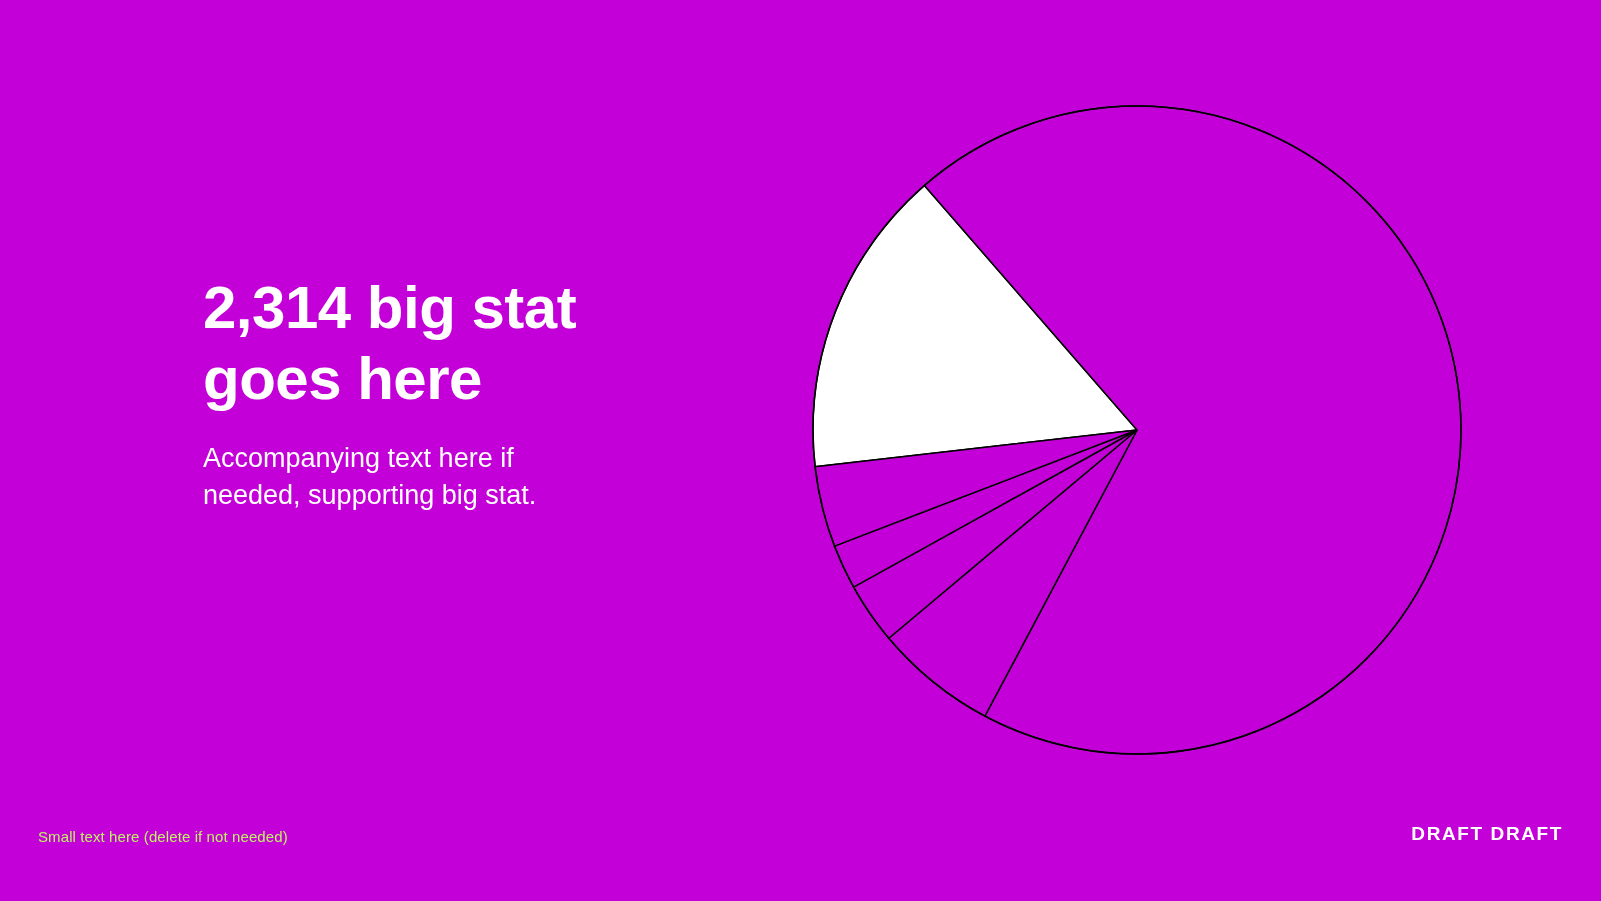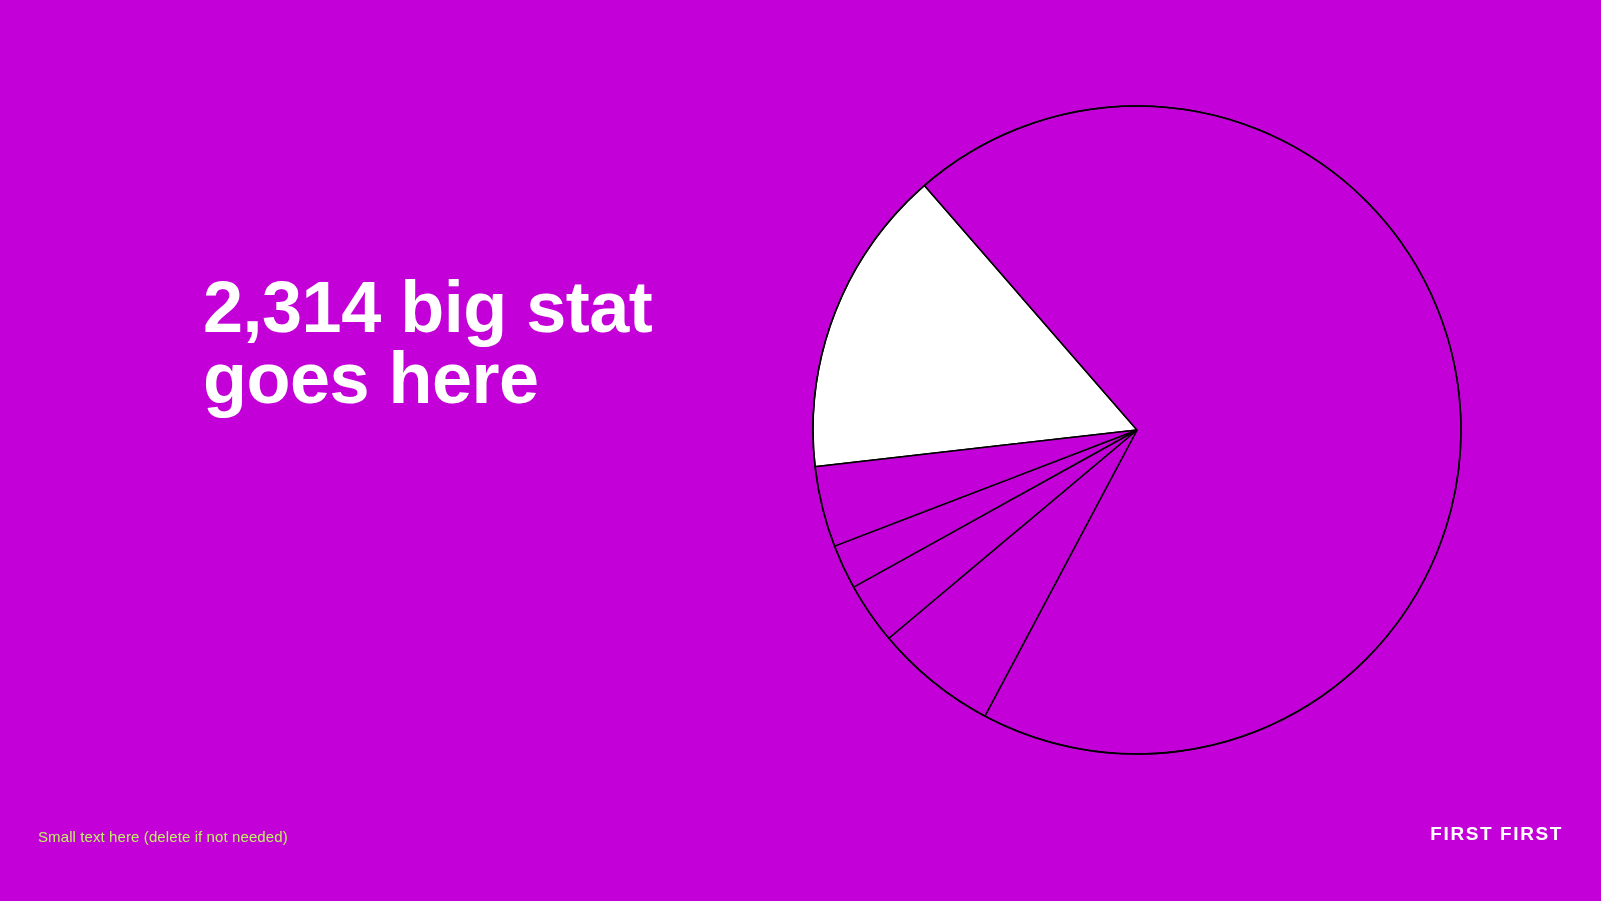--- a/index.html
+++ b/index.html
@@ -20,21 +20,21 @@
   
   #text-block {
     position: absolute;
     left: 203px;
     top: 272px;
     width: 470px;
   }
   #big-stat {
     font-family: "Liberation Sans", sans-serif;
     font-weight: bold;
-    font-size: 72px;
+    font-size: 60px;
     line-height: 71px;
     color: #ffffff;
     letter-spacing: -0.5px;
     margin: 0;
     white-space: pre-line;
   }
   #accompanying-text {
     font-family: "Liberation Sans", sans-serif;
     font-weight: normal;
     font-size: 27px;
@@ -83,32 +83,34 @@
   }
 </style>
 </head>
 <body>
 
 <div id="slide">
 
   <div id="text-block">
     <h1 id="big-stat">2,314 big stat
 goes here</h1>
+    <p id="accompanying-text">Accompanying text here if
+needed, supporting big stat.</p>
   </div>
 
   <div id="chart-area">
     <svg id="pie-svg" viewBox="0 0 674 674" xmlns="http://www.w3.org/2000/svg">
       <g id="pie-slices">
           <path d="M 337 336 L 15.08 372.68 A 324 324 0 0 1 124.44 91.47 Z" fill="#ffffff" stroke="#000000" stroke-width="1.5" stroke-linejoin="miter"></path>
           <path d="M 337 336 L 124.44 91.47 A 324 324 0 1 1 184.89 622.08 Z" fill="#C400D8" stroke="#000000" stroke-width="1.5" stroke-linejoin="miter"></path>
           <path d="M 337 336 L 184.89 622.08 A 324 324 0 0 1 88.80 544.26 Z" fill="#C400D8" stroke="#000000" stroke-width="1.5" stroke-linejoin="miter"></path>
           <path d="M 337 336 L 88.80 544.26 A 324 324 0 0 1 53.62 493.08 Z" fill="#C400D8" stroke="#000000" stroke-width="1.5" stroke-linejoin="miter"></path>
           <path d="M 337 336 L 53.62 493.08 A 324 324 0 0 1 34.52 452.11 Z" fill="#C400D8" stroke="#000000" stroke-width="1.5" stroke-linejoin="miter"></path>
           <path d="M 337 336 L 34.52 452.11 A 324 324 0 0 1 15.08 372.68 Z" fill="#C400D8" stroke="#000000" stroke-width="1.5" stroke-linejoin="miter"></path>
         </g>
       <circle id="pie-outline" cx="337" cy="336" r="324" fill="none" stroke="#000000" stroke-width="1.5"></circle>
     </svg>
   </div>
 
   <div id="footer-note">Small text here (delete if not needed)</div>
-  <div id="draft-badge">FIRST FIRST</div>
+  <div id="draft-badge">DRAFT DRAFT</div>
 
 </div>
 
 </body></html>

